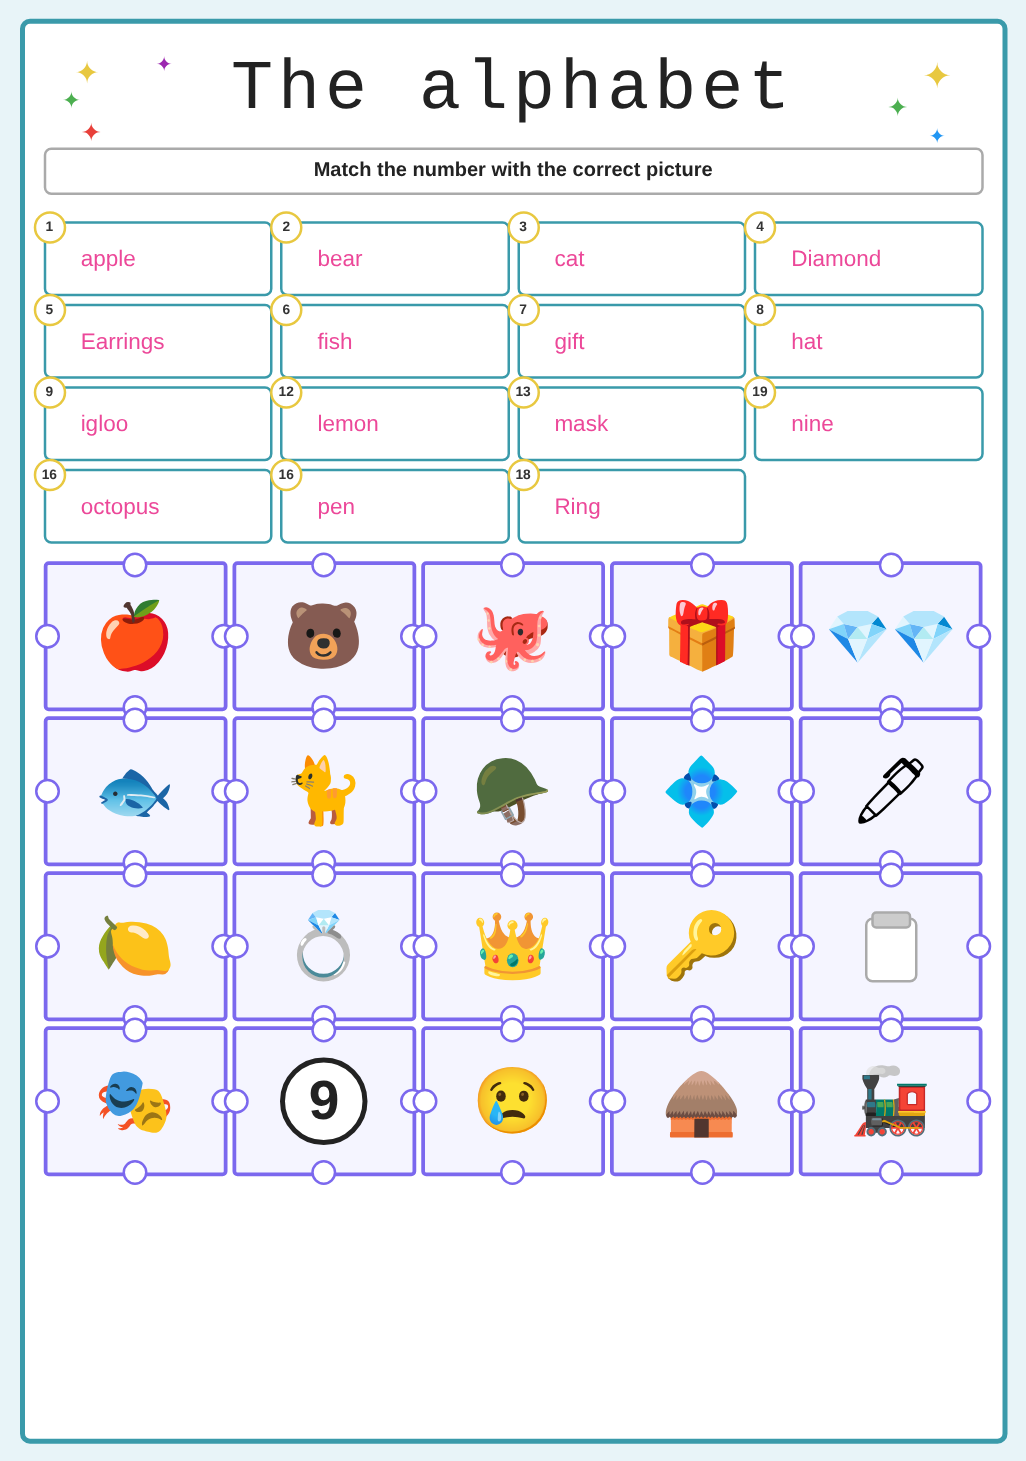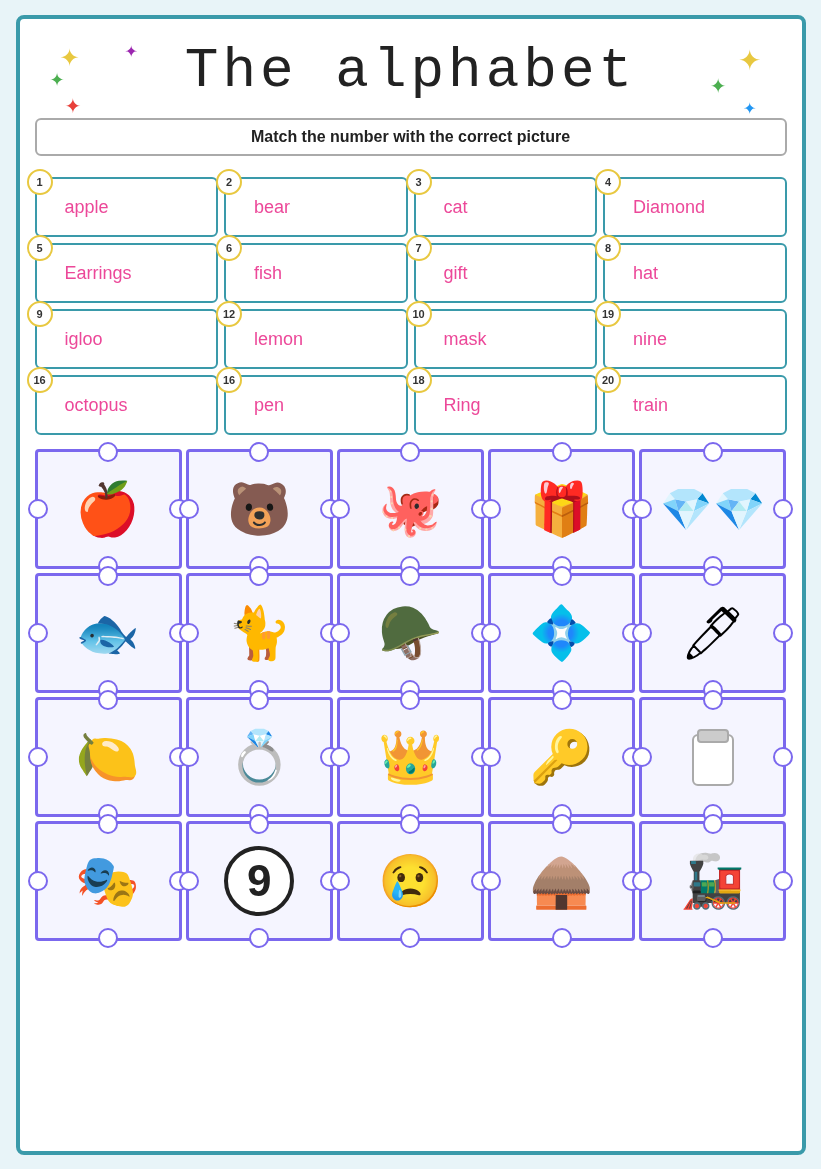--- a/index.html
+++ b/index.html
@@ -206,42 +206,38 @@
       </div>
       <div class="word-cell">
         <div class="word-number">9</div>
         <span class="word-label">igloo</span>
       </div>
       <div class="word-cell">
         <div class="word-number">12</div>
         <span class="word-label">lemon</span>
       </div>
       <div class="word-cell">
-        <div class="word-number">10</div>
+        <div class="word-number">13</div>
         <span class="word-label">mask</span>
       </div>
       <div class="word-cell">
         <div class="word-number">19</div>
         <span class="word-label">nine</span>
       </div>
       <div class="word-cell">
         <div class="word-number">16</div>
         <span class="word-label">octopus</span>
       </div>
       <div class="word-cell">
         <div class="word-number">16</div>
         <span class="word-label">pen</span>
       </div>
       <div class="word-cell">
         <div class="word-number">18</div>
         <span class="word-label">Ring</span>
-      </div>
-      <div class="word-cell">
-        <div class="word-number">20</div>
-        <span class="word-label">train</span>
       </div>
     </div>
 
   <div class="pictures-grid" id="pictures-grid">
   <div class="pic-cell">
         <div class="pic-circle"></div>
         <div class="pic-circle-bottom"></div>
         <div class="pic-circle-left"></div>
         <div class="pic-circle-right"></div>
         <span class="emoji-pic">🍎</span>

